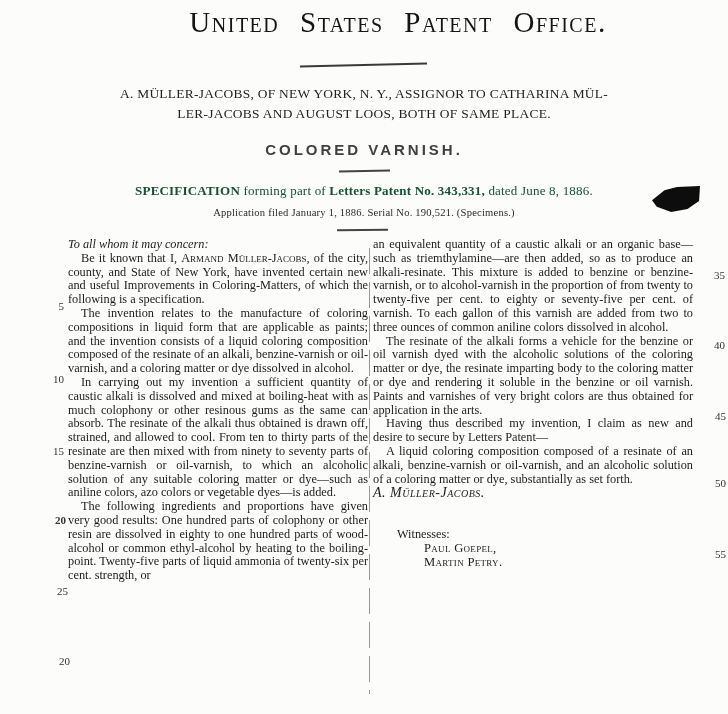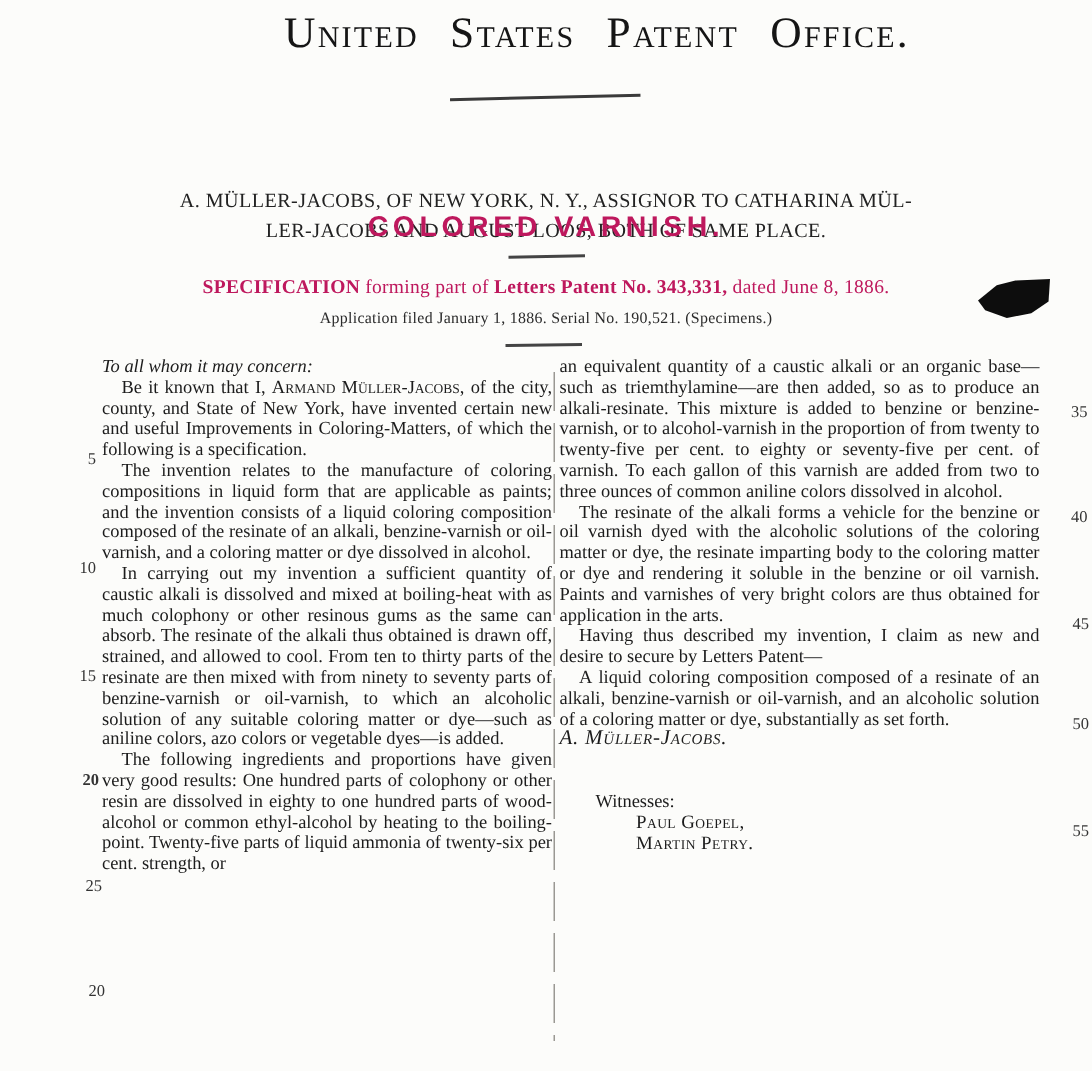--- a/index.html
+++ b/index.html
@@ -24,35 +24,34 @@
   .rule1{
     position:absolute;top:64px;left:300px;width:127px;height:2px;
     background:#3a3a3a;transform:rotate(-1.3deg);
   }
   .assignor{
     position:absolute;top:84px;left:60px;right:60px;
     text-align:center;
     font-size:13.4px;line-height:20px;
     letter-spacing:.3px;
     color:#222;
-    margin-top:40px;
   }
   .inv-title{
     position:absolute;top:141px;left:0;width:100%;
     text-align:center;
     font-family:"Liberation Sans","DejaVu Sans",sans-serif;
     font-weight:bold;
-    font-size:19px;
+    font-size:15px;
     letter-spacing:3px;
-    color:#be185d;
+    color:#404040;
   }
   .rule2{position:absolute;top:170px;left:339px;width:51px;height:2px;background:#444;transform:rotate(-1deg);}
   .spec-line{
     position:absolute;top:183px;left:0;width:100%;
-    text-align:center;font-size:13px;color:#be185d;letter-spacing:.2px;font-family:Liberation Serif, serif;
+    text-align:center;font-size:13px;color:#14532d;letter-spacing:.2px;font-family:Liberation Serif, serif;
   }
   .spec-line b{font-weight:bold;}
   .app-line{
     position:absolute;top:207px;left:0;width:100%;
     text-align:center;font-size:10.6px;color:#2a2a2a;letter-spacing:.2px;
   }
   .rule3{position:absolute;top:229px;left:337px;width:51px;height:2px;background:#444;transform:rotate(-.8deg);}
   .ink-blot{
     position:absolute;left:652px;top:186px;width:48px;height:26px;
     background:#0d0d0d;

